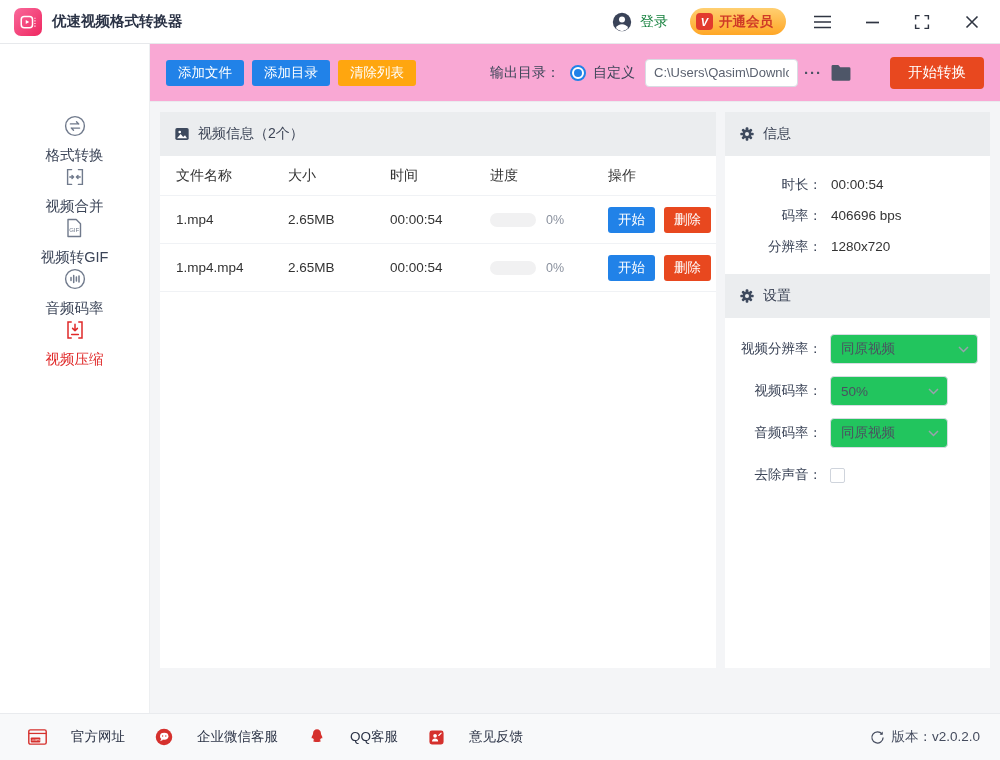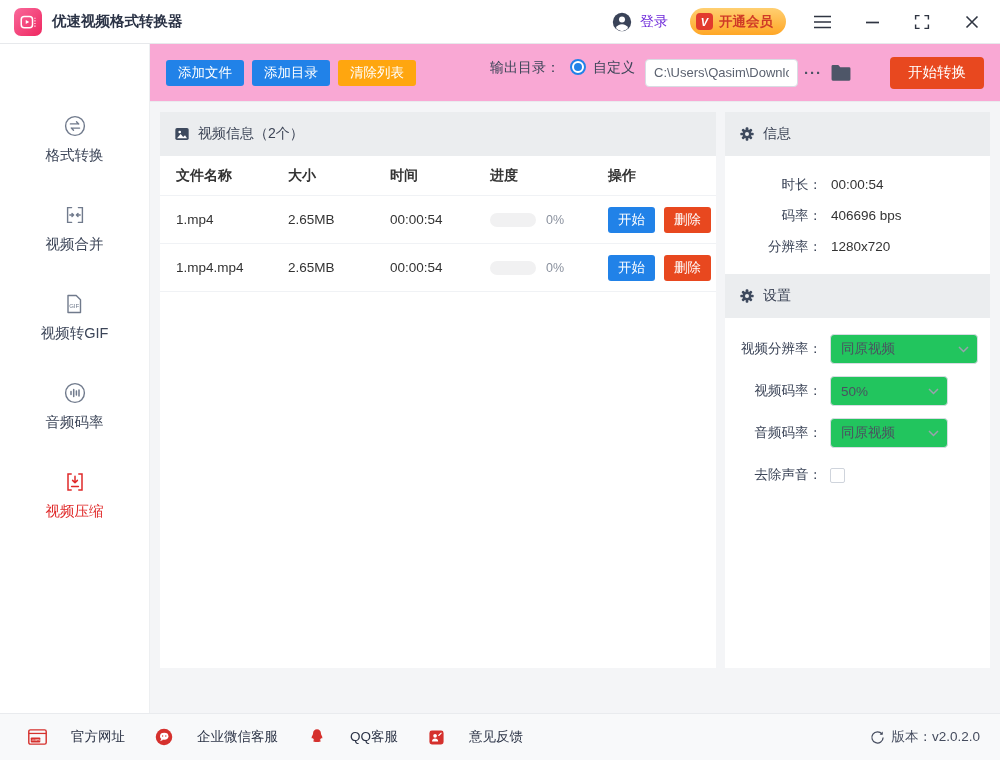--- a/index.html
+++ b/index.html
@@ -18,58 +18,58 @@
     display:flex; align-items:center; padding:0 14px;
   }
   .app-icon {
     width:28px; height:28px; border-radius:7px;
     background:linear-gradient(135deg,#f9699b 0%,#ef2760 100%);
     display:flex; align-items:center; justify-content:center; margin-right:10px;
   }
   .app-title { font-size:14.5px; font-weight:700; color:#2b3346; }
   .titlebar-right { margin-left:auto; display:flex; align-items:center; gap:22px; }
   .login-group { display:flex; align-items:center; gap:7px; cursor:pointer; }
-  .login-label { font-size:14px; color:#6d28d9; }
+  .login-label { font-size:14px; color:#15803d; }
   .vip-pill {
     height:27px; border-radius:14px; padding:0 13px 0 6px;
     background:linear-gradient(180deg,#ffcf71 0%,#ffa726 100%);
     display:flex; align-items:center; gap:6px; border:none; cursor:pointer;
   }
   .vip-badge {
     width:17px; height:17px; border-radius:4px; background:#e23b2e;
     color:#fff; font-size:11px; font-weight:700; font-style:italic;
     display:flex; align-items:center; justify-content:center;
   }
   .vip-label { font-size:13.5px; color:#d03a26; font-weight:700; }
   .win-btn { width:28px; height:28px; display:flex; align-items:center; justify-content:center; background:none; border:none; cursor:pointer; }
 
   
   .sidebar {
     position:absolute; top:44px; left:0; width:150px; bottom:47px;
     background:#fff; border-right:1px solid #edeff1;
-    display:flex; flex-direction:column; align-items:center; padding-top:70px; gap:38px;
+    display:flex; flex-direction:column; align-items:center; padding-top:70px; 
   }
   .side-item { display:flex; flex-direction:column; align-items:center; gap:8px; cursor:pointer; }
   .side-item .side-label { font-size:14.5px; color:#3c4558; }
   .side-item.active .side-label { color:#e02a2a; }
 
   
   .content { position:absolute; top:44px; left:150px; width:850px; bottom:47px; background:#f4f5f7; }
   .toolbar {
     height:58px; background:#f9a8d4; border-bottom:1px solid #e9ebee;
     display:flex; align-items:center; padding:0 16px; position:relative;
   }
   .tb-btn {
     height:26px; padding:0 12px; border:none; border-radius:3px;
     color:#fff; font-size:13.5px; margin-right:8px; cursor:pointer;
     font-family:inherit;
   }
   .tb-blue { background:#2182e8; }
   .tb-orange { background:#ffa60f; }
-  .out-group { position:absolute; left:340px; display:flex; }
+  .out-group { position:absolute; left:340px; display:flex; align-items:center; }
   .out-label { font-size:14px; color:#3c4558; }
   .radio { width:16px; height:16px; border-radius:50%; border:2px solid #2182e8; margin:0 7px 0 10px; position:relative; cursor:pointer; background:#fff; }
   .radio::after { content:""; position:absolute; left:2px; top:2px; width:8px; height:8px; border-radius:50%; background:#2182e8; }
   .radio-label { font-size:14px; color:#3c4558; margin-right:10px; }
   .path-input {
     width:153px; height:28px; border:1px solid #d8dce3; border-radius:4px;
     padding:0 8px; font-size:13px; color:#5b6270; font-family:inherit;
     white-space:nowrap; overflow:hidden; text-overflow:clip; background:#fff;
   }
   .more-btn { background:none; border:none; font-size:15px; font-weight:700; color:#4a5263; letter-spacing:1px; margin:0 8px 0 6px; cursor:pointer; }
@@ -86,21 +86,21 @@
   .main-panel { left:10px; width:556px; }
   .right-panel { left:575px; width:265px; }
   .panel-header {
     height:44px; background:#ebedef; display:flex; align-items:center;
     padding:0 14px; gap:8px;
   }
   .panel-title { font-size:14px; color:#3c4456; }
 
   
   .tbl-row { display:grid; grid-template-columns:112px 102px 100px 118px 1fr; align-items:center; padding:0 0 0 16px; }
-  .tbl-head { height:40px; border-bottom:1px solid #f0f2f5; font-weight:700; font-size:14px; color:#333; }
+  .tbl-head { height:40px; border-bottom:1px solid #f0f2f5; font-weight:400; font-size:14px; color:#333; }
   .tbl-data { height:48px; border-bottom:1px solid #f0f2f5; font-size:13.5px; color:#333; }
   .prog-cell { display:flex; align-items:center; gap:10px; }
   .prog-track { width:46px; height:14px; border-radius:7px; background:#f1f1f2; overflow:hidden; }
   .prog-fill { height:100%; background:#2182e8; width:0%; }
   .prog-label { font-size:12.5px; color:#8a919e; }
   .ops-cell { display:flex; gap:9px; }
   .row-btn { height:26px; padding:0 10px; border:none; border-radius:3px; color:#fff; font-size:13.5px; cursor:pointer; font-family:inherit;text-align:right; }
   .row-start { background:#2182e8; }
   .row-del { background:#e8481f; }
 

